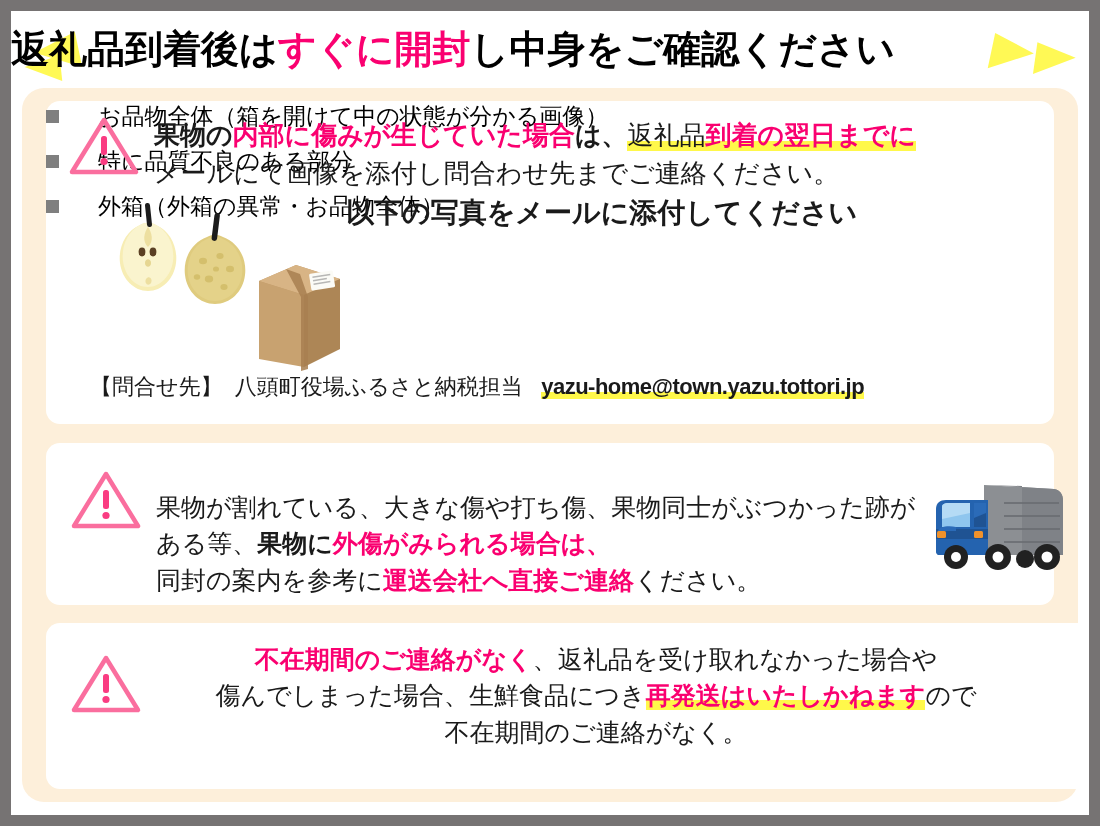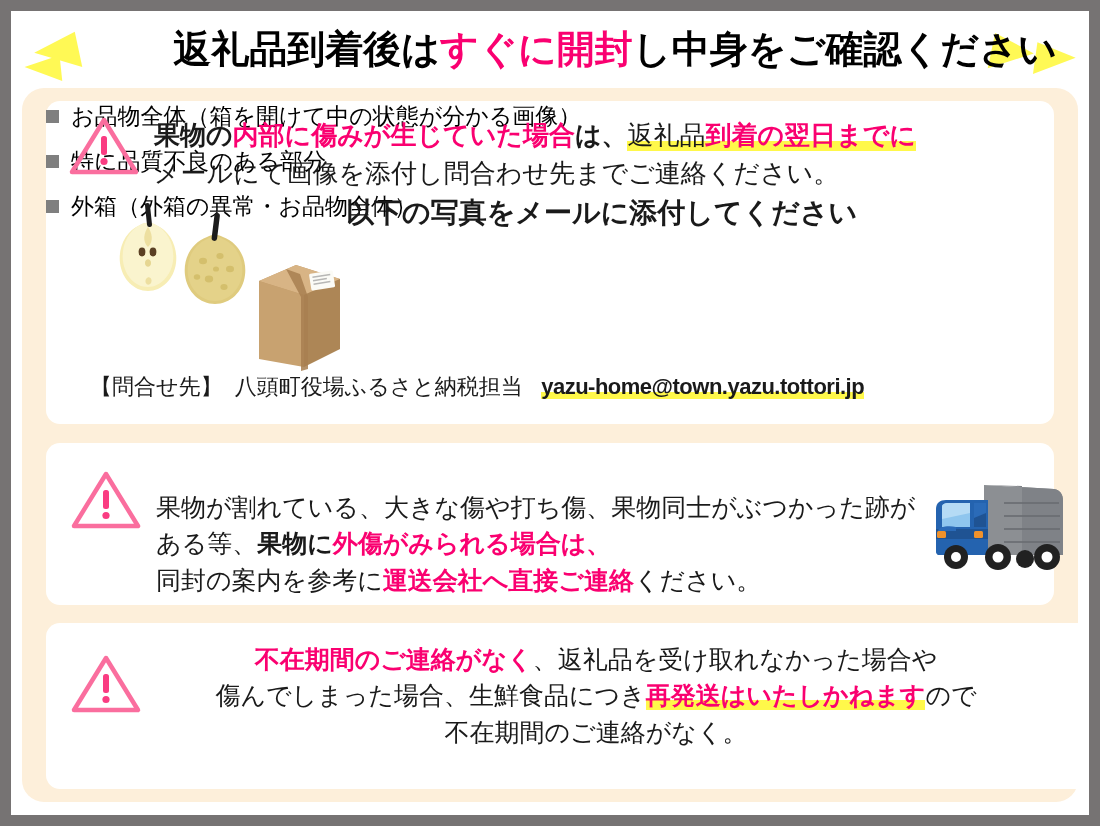--- a/index.html
+++ b/index.html
@@ -41,21 +41,21 @@
     left: 0;
     top: 6px;
     width: 1078px;
     height: 72px;
   }
   .title {
     position: absolute;
     left: 0;
     top: 0;
     width: 1046px;
-    text-align: right;
+    text-align: left;
     font-size: 38px;
     font-weight: bold;
     letter-spacing: 0px;
     line-height: 64px;
     color: #000000;
     white-space: nowrap;
   }
   .t-pink { color: #FA0070; }
 
   
@@ -152,20 +152,21 @@
   #p1-list {
     left: 352px; top: 128px;
     width: 640px;
   }
   .li {
     display: flex;
     align-items: baseline;
     margin-bottom: 14px;
     font-size: 23px;
     white-space: nowrap;
+    gap: 27px;
   }
   .li .bullet {
     display: inline-block;
     width: 13px; height: 13px;
     background: #7F7F7F;
     margin-right: 12px;
     flex: 0 0 auto;
     position: relative;
     top: -1px;
   }

